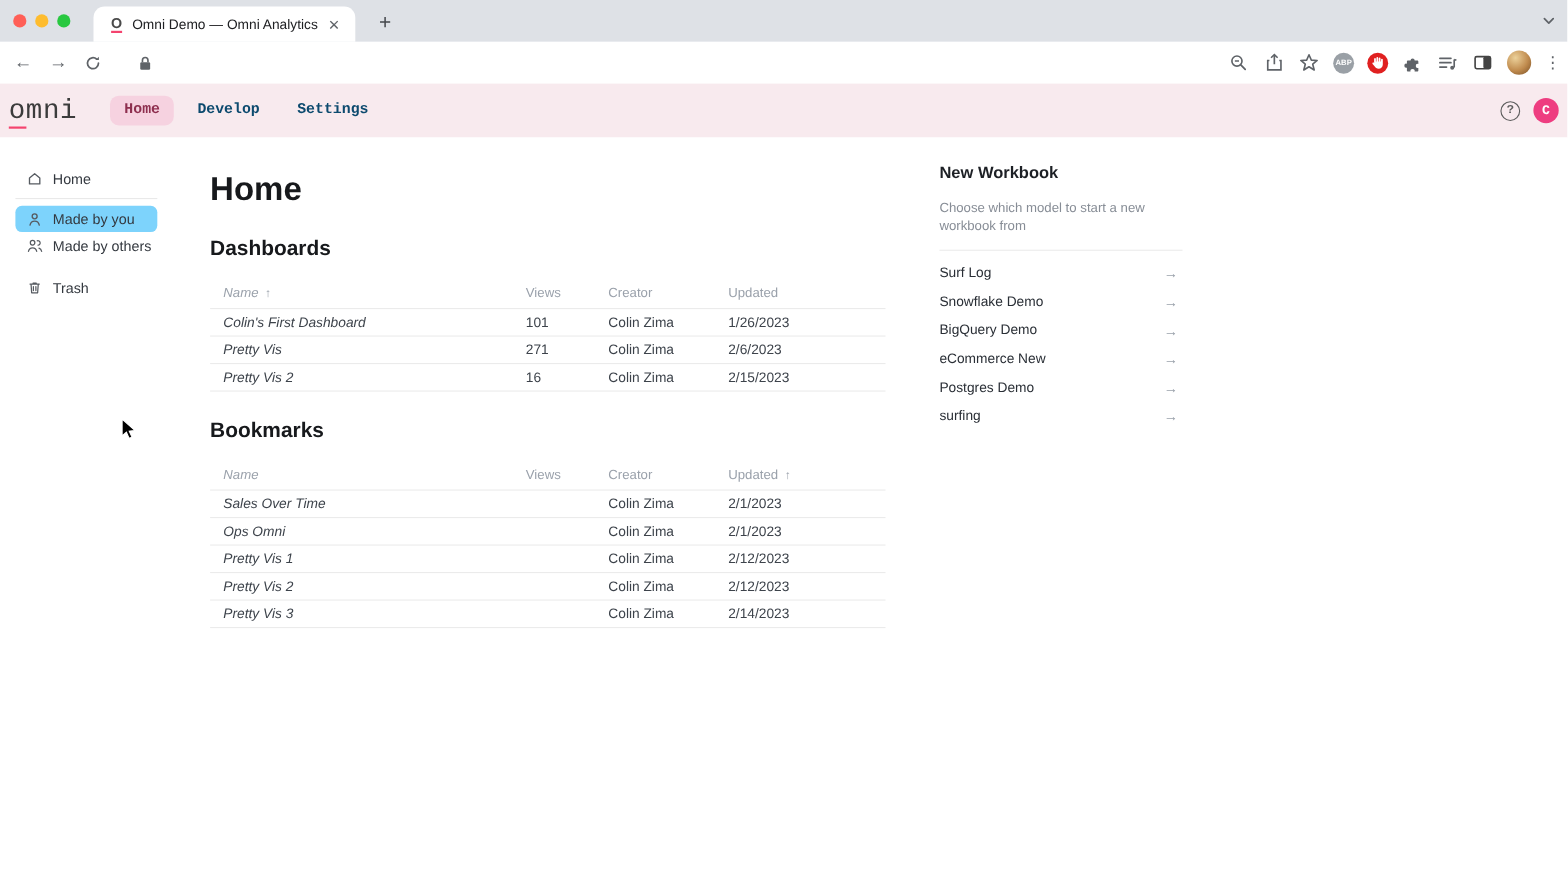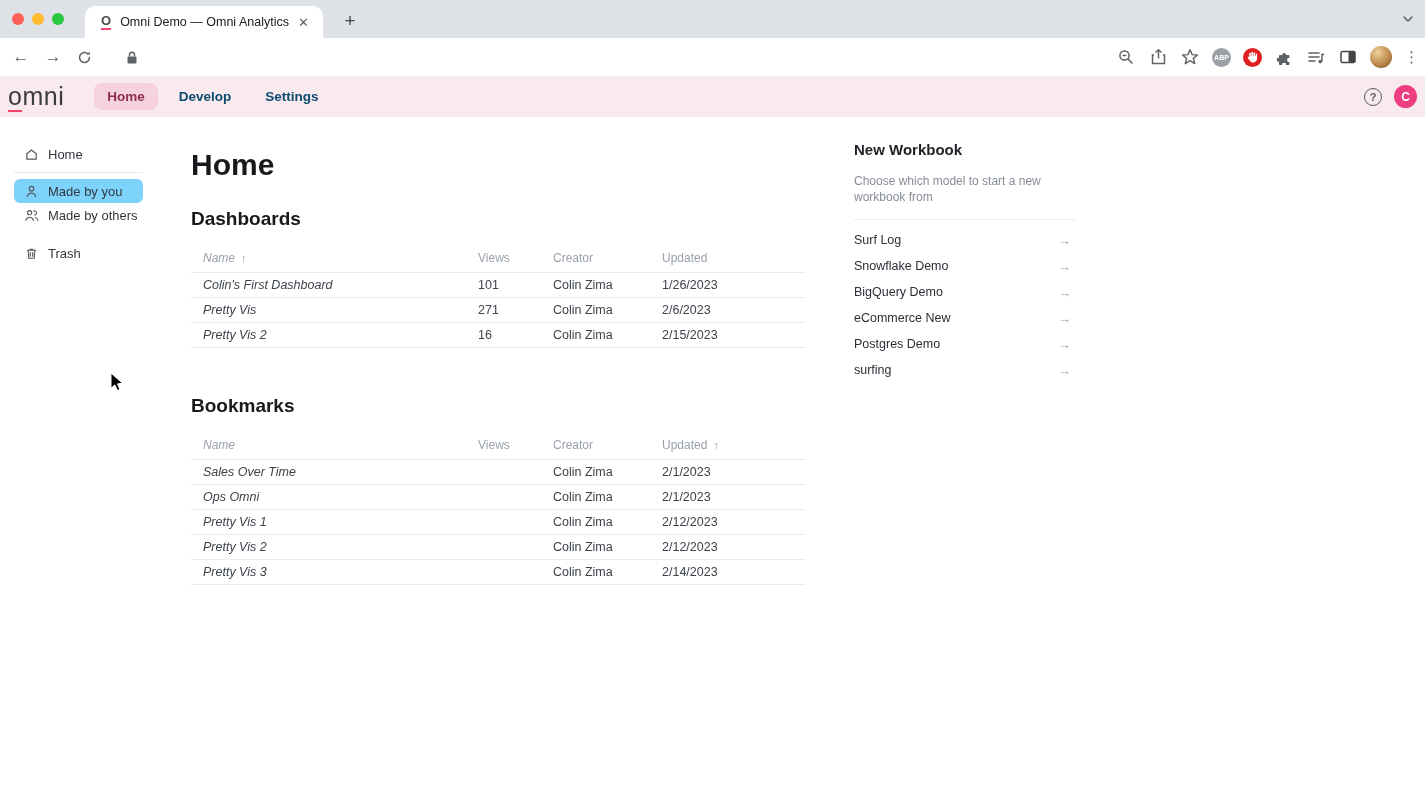--- a/index.html
+++ b/index.html
@@ -32,21 +32,21 @@
   .tb-icon { width:20px; height:20px; display:flex; align-items:center; justify-content:center; }
   .abp { width:19px; height:19px; border-radius:50%; background:#9aa0a6; color:#fff;
          font-size:7px; font-weight:700; display:flex; align-items:center; justify-content:center; }
   .stop { width:19px; height:19px; border-radius:50%; background:#e02020; display:flex;
           align-items:center; justify-content:center; }
   .avatar-dog { width:22px; height:22px; border-radius:50%;
         background:radial-gradient(circle at 35% 30%, #ecd19a, #c08b4e 55%, #7e5327 95%); }
   .kebab { font-size:15px; color:#5f6368; letter-spacing:0; }
 
   
-  .appheader { position:relative; height:41px; background:#f8eaee; display:flex; align-items:center; }
+  .appheader { position:relative; height:49px; background:#f8eaee; display:flex; align-items:center;font-family:Liberation Mono, monospace; }
   .logo { font-size:25px; font-weight:500; color:#3c3c3c; letter-spacing:.5px;
           margin-left:8px; line-height:25px; }
   .logo b { font-weight:500; border-bottom:2px solid #f4436e; padding-bottom:0; }
   .mainnav { display:flex; align-items:center; margin-left:30px; gap:8px; }
   .nav-item { font-size:13.5px; font-weight:700; color:#0c4a6e; padding:6px 13px; border-radius:8px; }
   .nav-item.active { background:#f6d2e0; color:#8e2f4f; }
   .hdr-right { position:absolute; right:8px; display:flex; align-items:center; gap:12px; }
   .help { width:18px; height:18px; border-radius:50%; border:1.6px solid #5c5c5c; color:#5c5c5c;
           font-size:11px; font-weight:700; display:flex; align-items:center; justify-content:center; }
   .avatar-c { width:23px; height:23px; border-radius:50%; background:#ee3d80; color:#fff;
@@ -60,21 +60,21 @@
                border-radius:6px; color:#33383f; font-size:13px; }
   .side-item.selected { background:#7dd3fc; }
   .side-item.footer-gap { margin-top:14px; }
   .side-icon { width:15px; height:15px; margin-right:9px; display:flex; align-items:center; }
   .side-divider { height:1px; background:#e9e9e9; margin:6px 0; }
 
   .main { position:absolute; left:191px; top:0; width:614px; }
   .page-title { position:absolute; left:0; top:31px; font-size:30px; font-weight:700; color:#17191c; }
   .section-title { font-size:19px; font-weight:700; color:#17191c; }
   .sec-dash { position:absolute; left:0; top:91px; width:614px; }
-  .sec-book { position:absolute; left:0; top:278px; width:614px; }
+  .sec-book { position:absolute; left:0; top:256px; width:614px; }
   .table { margin-top:20px; }
   .thead, .trow { display:grid; grid-template-columns:287px 75px 109px 1fr; align-items:center; }
   .thead { height:16px; margin-bottom:6px; color:#9aa1ab; font-size:12px; }
   .th .arr { margin-left:6px; font-size:11px; }
   .cell-name, .th-name { padding-left:12px;font-style:italic; }
   .tbody { border-top:1px solid #ebebeb; }
   .trow { height:25px; border-bottom:1px solid #ebebeb; font-size:12.5px; color:#3d434b; }
 
   .workbook { position:absolute; left:854px; top:24px; width:221px; }
   .wb-title { font-size:15px; font-weight:600; color:#1d2025; }

